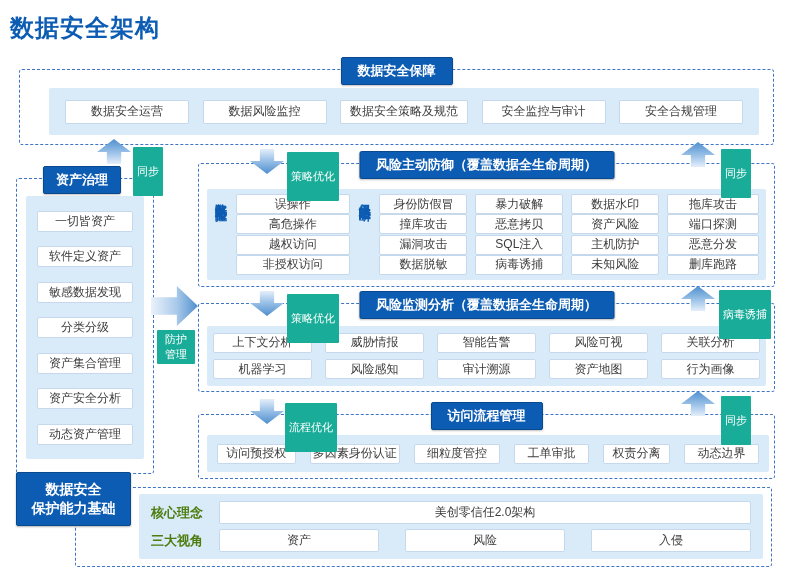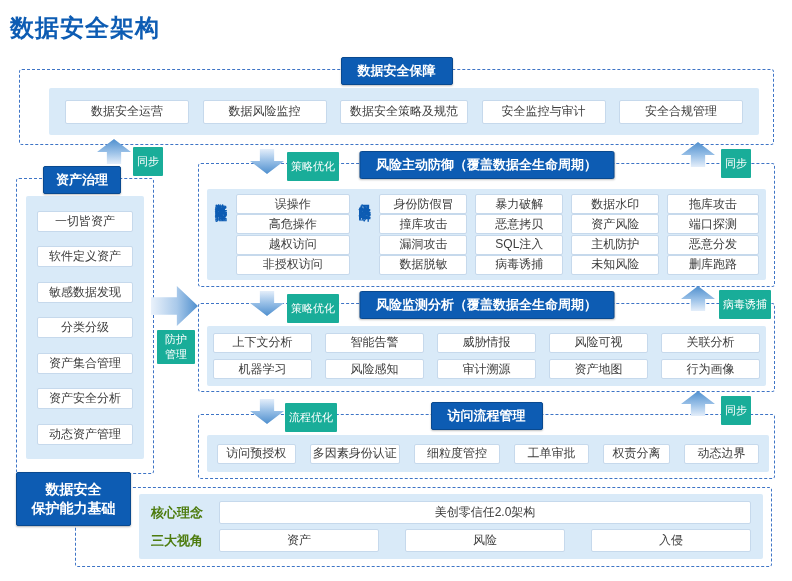--- a/index.html
+++ b/index.html
@@ -12,21 +12,21 @@
          font-size:13px;padding:4px 16px;border:1px solid #09498f;border-radius:2px;
          white-space:nowrap;box-shadow:0 1px 2px rgba(0,0,0,.25);z-index:3;}
   .centerh{left:50%;transform:translateX(-50%);}
   .panel{position:absolute;background:#d9eaf8;border-radius:2px;}
   .ibox{background:#fff;border:1px solid #c6d9ec;border-radius:2px;color:#3c3c3c;
         font-size:12px;display:flex;align-items:center;justify-content:center;
         white-space:nowrap;overflow:hidden;}
   .vlabel{writing-mode:vertical-rl;text-orientation:upright;font-weight:bold;color:#0d5cb3;
         font-size:12px;line-height:14px;letter-spacing:1px;display:flex;align-items:center;}
   .badge{position:absolute;background:#19ad99;color:#fff;font-size:11px;line-height:15px;
-        padding:7px 4px;border-radius:1px;white-space:nowrap;z-index:4;text-align:center;}
+        padding:17px 4px;border-radius:1px;white-space:nowrap;z-index:4;text-align:center;}
   .arrow{position:absolute;z-index:2;}
   .arrow-up{width:34px;height:25px;background:linear-gradient(180deg,#4f8fce 0%,#9cc2e8 55%,#e4eefa 100%);
         clip-path:polygon(50% 0,100% 52%,71% 52%,71% 100%,29% 100%,29% 52%,0 52%);}
   .arrow-down{width:34px;height:25px;background:linear-gradient(180deg,#e4eefa 0%,#9cc2e8 45%,#4f8fce 100%);
         clip-path:polygon(50% 100%,0 48%,29% 48%,29% 0,71% 0,71% 48%,100% 48%);}
   .arrow-right{width:47px;height:40px;background:linear-gradient(90deg,#eaf2fb 0%,#a9c9ea 55%,#4f8fce 100%);
         clip-path:polygon(100% 50%,55% 0,55% 28%,0 28%,0 72%,55% 72%,55% 100%);}
   .bluebox{position:absolute;background:#0d5cb3;border:1px solid #09498f;color:#fff;
         font-size:14px;font-weight:bold;display:flex;flex-direction:column;align-items:center;
         justify-content:center;line-height:1.35;border-radius:2px;box-shadow:0 1px 2px rgba(0,0,0,.3);z-index:3;}
@@ -101,22 +101,22 @@
         <div class="ibox" style="width:90px;height:18px;">删库跑路</div>
       </div>
     </div>
   </div>
 
   <div class="sect" style="left:198px;top:303px;width:575px;height:87px;">
     <div class="sect-header centerh">风险监测分析（覆盖数据全生命周期）</div>
     <div class="panel" style="left:8px;top:22px;width:559px;height:60px;display:flex;flex-direction:column;justify-content:space-evenly;padding:0 6px;box-sizing:border-box;">
       <div class="row" style="justify-content:space-between;">
         <div class="ibox" style="width:97px;height:18px;">上下文分析</div>
+        <div class="ibox" style="width:97px;height:18px;">威胁情报</div>
         <div class="ibox" style="width:97px;height:18px;">智能告警</div>
-        <div class="ibox" style="width:97px;height:18px;">威胁情报</div>
         <div class="ibox" style="width:97px;height:18px;">风险可视</div>
         <div class="ibox" style="width:97px;height:18px;">关联分析</div>
       </div>
       <div class="row" style="justify-content:space-between;">
         <div class="ibox" style="width:97px;height:18px;">机器学习</div>
         <div class="ibox" style="width:97px;height:18px;">风险感知</div>
         <div class="ibox" style="width:97px;height:18px;">审计溯源</div>
         <div class="ibox" style="width:97px;height:18px;">资产地图</div>
         <div class="ibox" style="width:97px;height:18px;">行为画像</div>
       </div>

